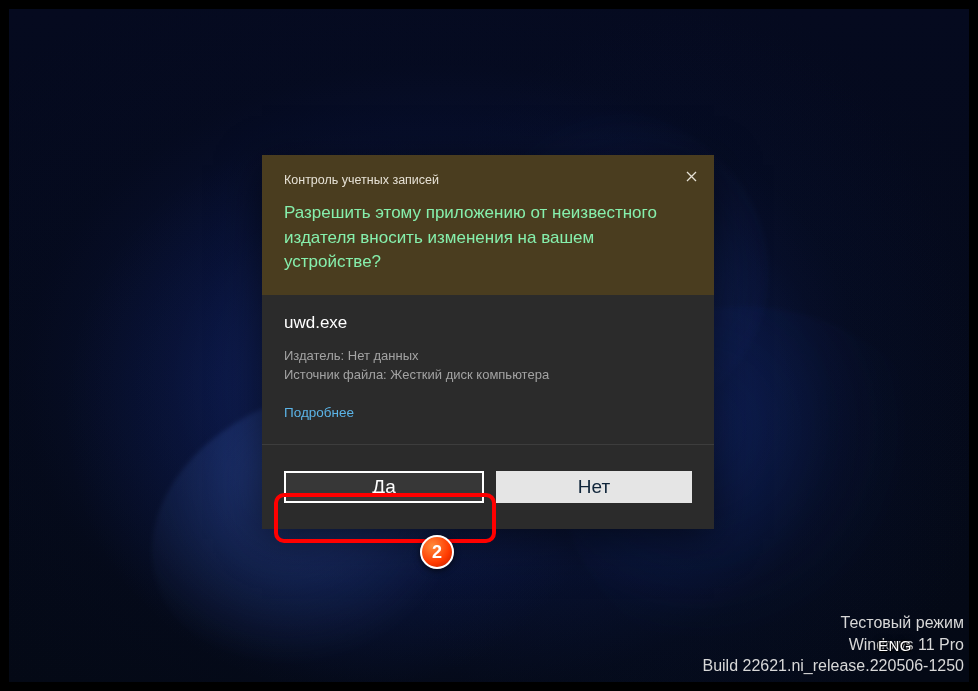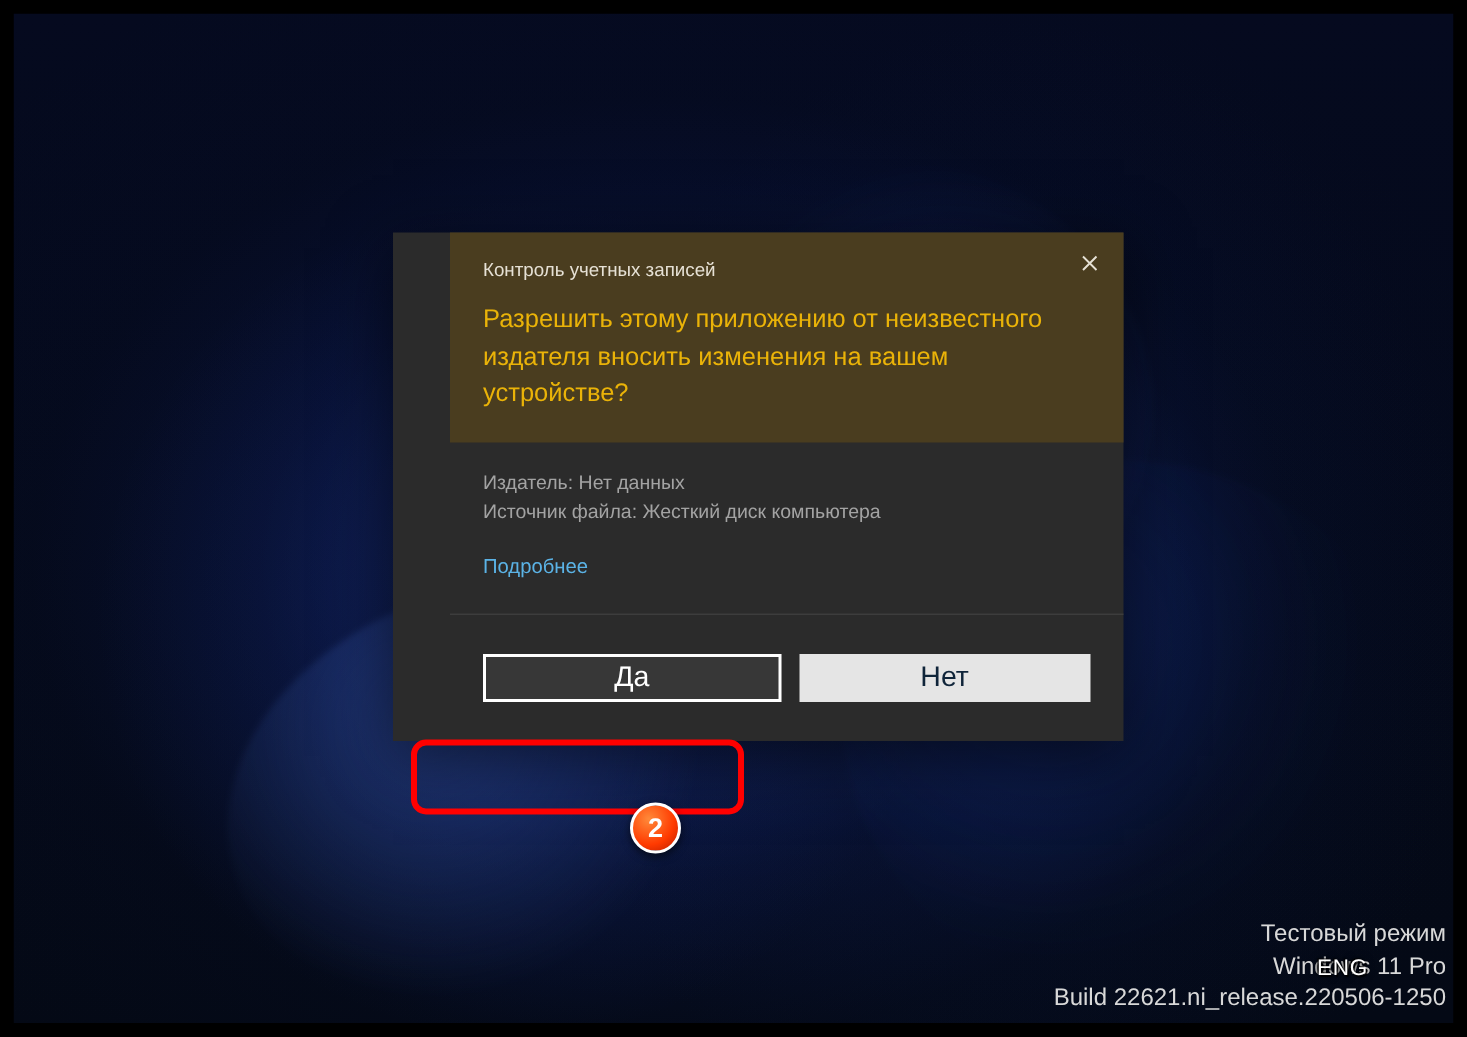--- a/index.html
+++ b/index.html
@@ -80,26 +80,25 @@
     letter-spacing: 0.5px;
     z-index: 60;
     text-shadow: 0 0 6px rgba(0,0,0,0.9), 1px 1px 1px #000, -1px -1px 1px #000;
   }
 
   
   .uac {
     position: absolute;
     left: 262px;
     top: 155px;
-    width: 487px;
+    width: 452px;
     background: #2b2b2b;
     box-shadow: 0 10px 40px rgba(0,0,0,0.6);
     z-index: 40;
     color: #fff;
-    padding-left: 38px;
   }
   .uac-header {
     background: #4a3d1f;
     padding: 18px 22px 20px 22px;
     position: relative;
   }
   .uac-title {
     font-size: 12.5px;
     color: #e6e1d5;
     margin-bottom: 14px;
@@ -111,21 +110,21 @@
     display:flex; align-items:center; justify-content:center;
     color: #e6e1d5;
     font-size: 15px;
     background: transparent;
     border: none;
     cursor: pointer;
   }
   .uac-question {
     font-size: 17px;
     line-height: 1.45;
-    color: #eab308;
+    color: #86efac;
     font-weight: 400;
   }
   .uac-body {
     padding: 18px 22px 14px 22px;
   }
   .uac-app {
     font-size: 17px;
     font-weight: 400;
     margin-bottom: 14px;
     color: #fff;
@@ -219,20 +218,21 @@
     <button class="uac-close">
       <span>
         <svg width="11" height="11" viewBox="0 0 11 11">
             <path d="M1 1 L10 10 M10 1 L1 10" stroke="#e6e1d5" stroke-width="1.3" fill="none"></path>
           </svg>
       </span>
     </button>
     <div class="uac-question">Разрешить этому приложению от неизвестного издателя вносить изменения на вашем устройстве?</div>
   </div>
   <div class="uac-body">
+    <div class="uac-app">uwd.exe</div>
     <div class="uac-meta">
       <div>Издатель: Нет данных</div>
       <div>Источник файла: Жесткий диск компьютера</div>
     </div>
     <span class="uac-more">Подробнее</span>
   </div>
   <div class="uac-divider"></div>
   <div class="uac-buttons">
     <button class="uac-btn btn-yes">Да</button>
     <button class="uac-btn btn-no">Нет</button>

